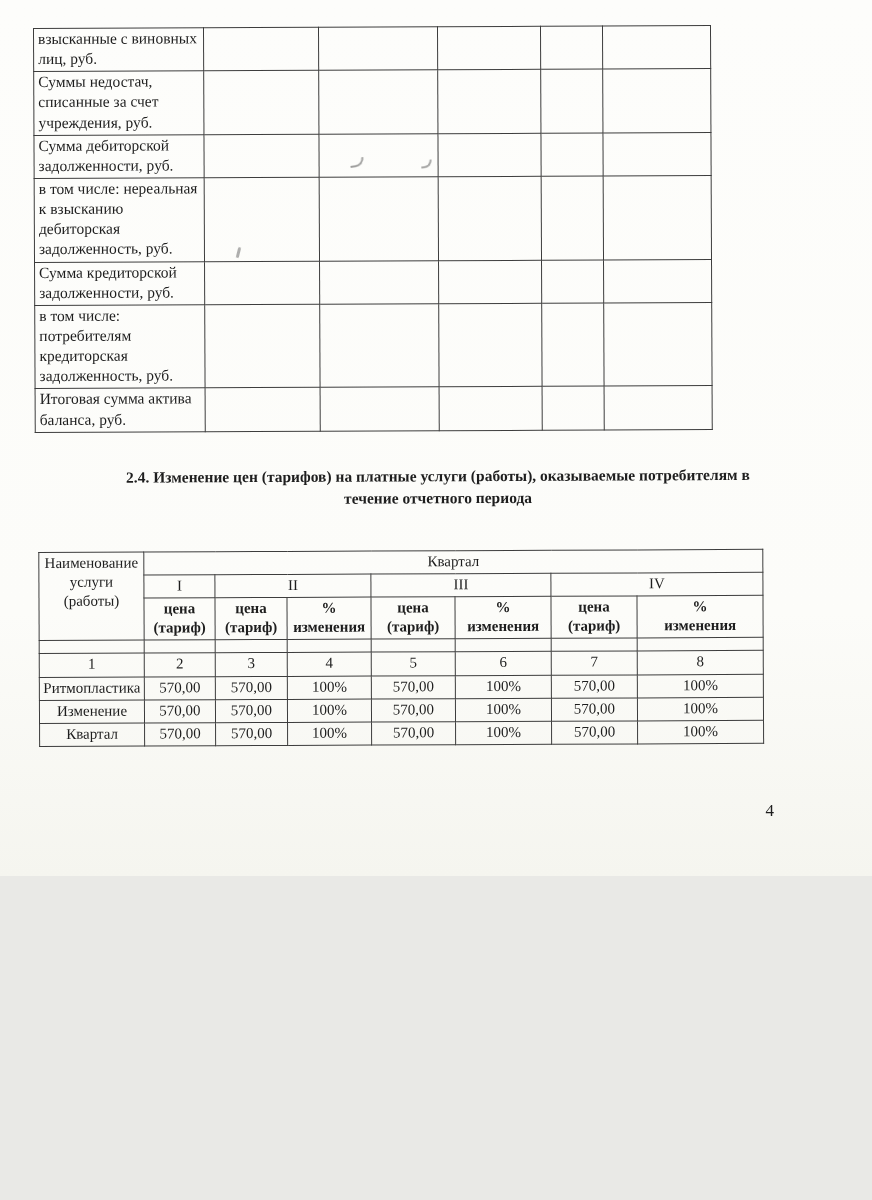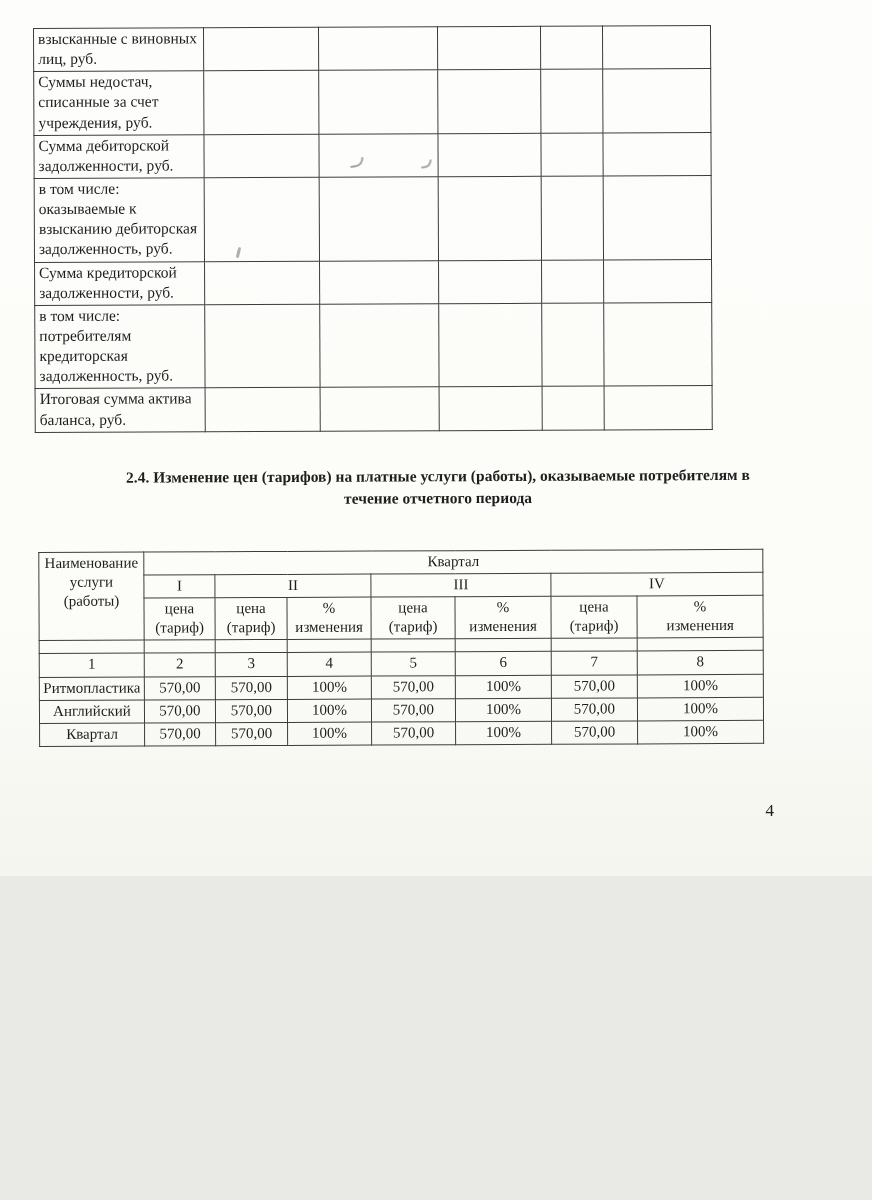--- a/index.html
+++ b/index.html
@@ -51,21 +51,21 @@
     text-align:center;
   }
   .t2 th, .t2 td {
     border:1px solid #3d3d3d;
     font-weight:normal;
     padding:1px 3px 2px 3px;
     vertical-align:top;
     line-height:1.28;
   }
   .t2 .name-h, .t2 .name { overflow-wrap:anywhere; }
-  .t2 .sub span { display:inline-block; max-width:72px; }
+  .t2 .sub span { display:inline-block; max-width:72px;font-weight:bold; }
   .t2 .spacer td { height:13px; }
   .t2 .nums td { height:20px; }
   .t2 .data td { height:22px; }
 
   
   .page-number {
     position:absolute;
     right:98px; bottom:55px;
     font-size:17px;
   }
@@ -128,21 +128,21 @@
         </tr>
         <tr>
           <td class="label">Сумма дебиторской задолженности, руб.</td>
           <td class="empty"></td>
           <td class="empty"></td>
           <td class="empty"></td>
           <td class="empty"></td>
           <td class="empty"></td>
         </tr>
         <tr>
-          <td class="label">в том числе: оказываемые к взысканию дебиторская задолженность, руб.</td>
+          <td class="label">в том числе: нереальная к взысканию дебиторская задолженность, руб.</td>
           <td class="empty"></td>
           <td class="empty"></td>
           <td class="empty"></td>
           <td class="empty"></td>
           <td class="empty"></td>
         </tr>
         <tr>
           <td class="label">Сумма кредиторской задолженности, руб.</td>
           <td class="empty"></td>
           <td class="empty"></td>
@@ -229,21 +229,21 @@
           <td class="name">Ритмопластика</td>
           <td>570,00</td>
           <td>570,00</td>
           <td>100%</td>
           <td>570,00</td>
           <td>100%</td>
           <td>570,00</td>
           <td>100%</td>
         </tr>
         <tr class="data">
-          <td class="name">Английский</td>
+          <td class="name">Изменение</td>
           <td>570,00</td>
           <td>570,00</td>
           <td>100%</td>
           <td>570,00</td>
           <td>100%</td>
           <td>570,00</td>
           <td>100%</td>
         </tr>
         <tr class="data">
           <td class="name">Квартал</td>

